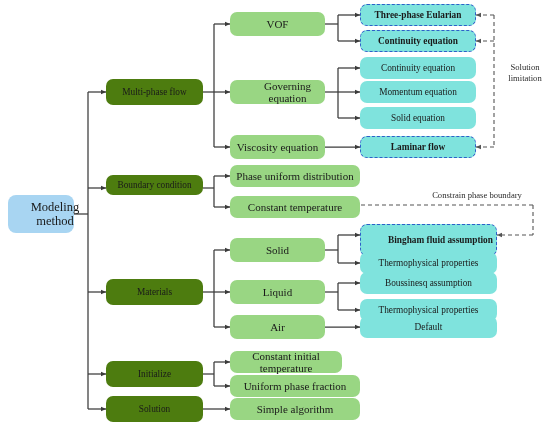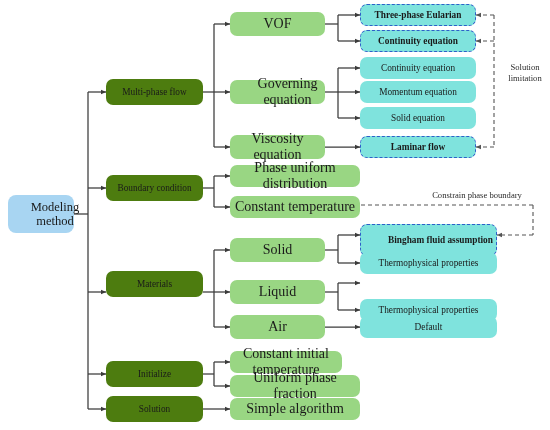--- a/index.html
+++ b/index.html
@@ -12,21 +12,21 @@
   svg#wires{position:absolute;left:0;top:0;width:550px;height:430px;pointer-events:none;}
   .node{
     position:absolute;box-sizing:border-box;
     display:flex;align-items:center;justify-content:center;
     text-align:center;line-height:1.12;
     border-radius:7px;color:#1a1a1a;
     z-index:3;
   }
   .root{background:#a8d5f2;border-radius:8px;font-size:12.5px;}
   .lvl1{background:#4d7c0f;font-size:9.3px;}
-  .lvl2{background:#99d683;font-size:14px;}
+  .lvl2{background:#99d683;font-size:11px;}
   .lvl3{background:#7fe3dd;font-size:9.3px;}
   .dashed{border:1.4px dashed #2f5fc9;font-weight:bold;border-radius:7px;}
   .caption{
     position:absolute;font-size:8.6px;color:#2b2b2b;
     text-align:center;line-height:1.25;z-index:4;
   }
 </style>
 </head>
 <body>
 
@@ -116,22 +116,22 @@
   </svg>
 
   <div class="node root" style="left:8px;top:195px;width:66px;height:38px;">
     <span style="display:block;margin-left:28px;">
       <span>Modeling</span><br>
       <span>method</span>
     </span>
   </div>
 
   <div class="node lvl1" style="left:106px;top:79px;width:97px;height:26px;">Multi-phase flow</div>
-  <div class="node lvl1" style="left:106px;top:175px;width:97px;height:26px;">Boundary condition</div>
-  <div class="node lvl1" style="left:106px;top:271px;width:97px;height:26px;">Materials</div>
+  <div class="node lvl1" style="left:106px;top:175px;width:97px;height:20px;">Boundary condition</div>
+  <div class="node lvl1" style="left:106px;top:279px;width:97px;height:26px;">Materials</div>
   <div class="node lvl1" style="left:106px;top:361px;width:97px;height:26px;">Initialize</div>
   <div class="node lvl1" style="left:106px;top:396px;width:97px;height:26px;">Solution</div>
 
   <div class="node lvl2" style="left:230px;top:12px;width:95px;height:24px;">VOF</div>
   <div class="node lvl2" style="left:230px;top:80px;width:95px;height:24px;padding-left:20px;">Governing equation</div>
   <div class="node lvl2" style="left:230px;top:135px;width:95px;height:24px;">Viscosity equation</div>
 
   <div class="node lvl2" style="left:230px;top:165px;width:130px;height:22px;">Phase uniform distribution</div>
   <div class="node lvl2" style="left:230px;top:196px;width:130px;height:22px;">Constant temperature</div>
 
@@ -147,20 +147,21 @@
   <div class="node lvl3 dashed" style="left:360px;top:30px;width:116px;height:22px;">Continuity equation</div>
 
   <div class="node lvl3" style="left:360px;top:57px;width:116px;height:22px;">Continuity equation</div>
   <div class="node lvl3" style="left:360px;top:81px;width:116px;height:22px;">Momentum equation</div>
   <div class="node lvl3" style="left:360px;top:107px;width:116px;height:22px;">Solid equation</div>
 
   <div class="node lvl3 dashed" style="left:360px;top:136px;width:116px;height:22px;">Laminar flow</div>
 
   <div class="node lvl3 dashed" style="left:360px;top:224px;width:137px;height:32px;padding-left:24px;">Bingham fluid assumption</div>
   <div class="node lvl3" style="left:360px;top:252px;width:137px;height:22px;">Thermophysical properties</div>
+  <div class="node lvl3" style="left:360px;top:272px;width:137px;height:22px;">Boussinesq assumption</div>
   <div class="node lvl3" style="left:360px;top:299px;width:137px;height:22px;">Thermophysical properties</div>
   <div class="node lvl3" style="left:360px;top:316px;width:137px;height:22px;">Default</div>
 
   <div class="caption" style="left:502px;top:62px;width:46px;">
     <span>Solution</span><br>
     <span>limitation</span>
   </div>
   <div class="caption" style="left:406px;top:190px;width:142px;text-align:center;">
     <span>Constrain phase boundary</span>
   </div>

